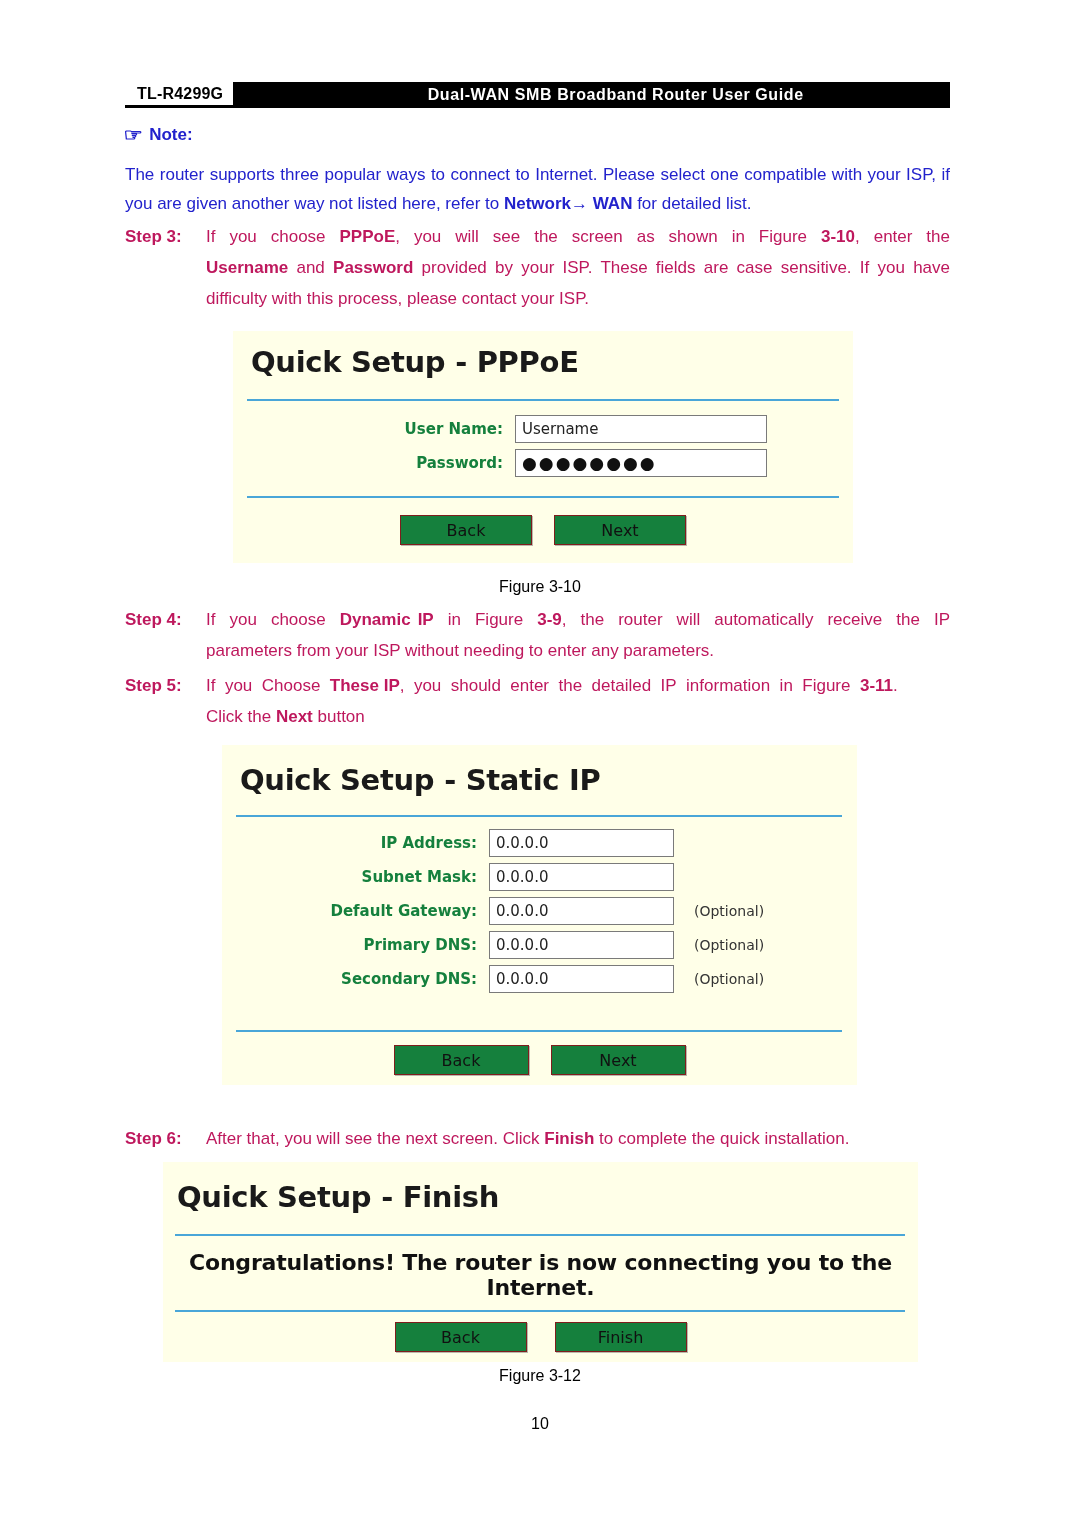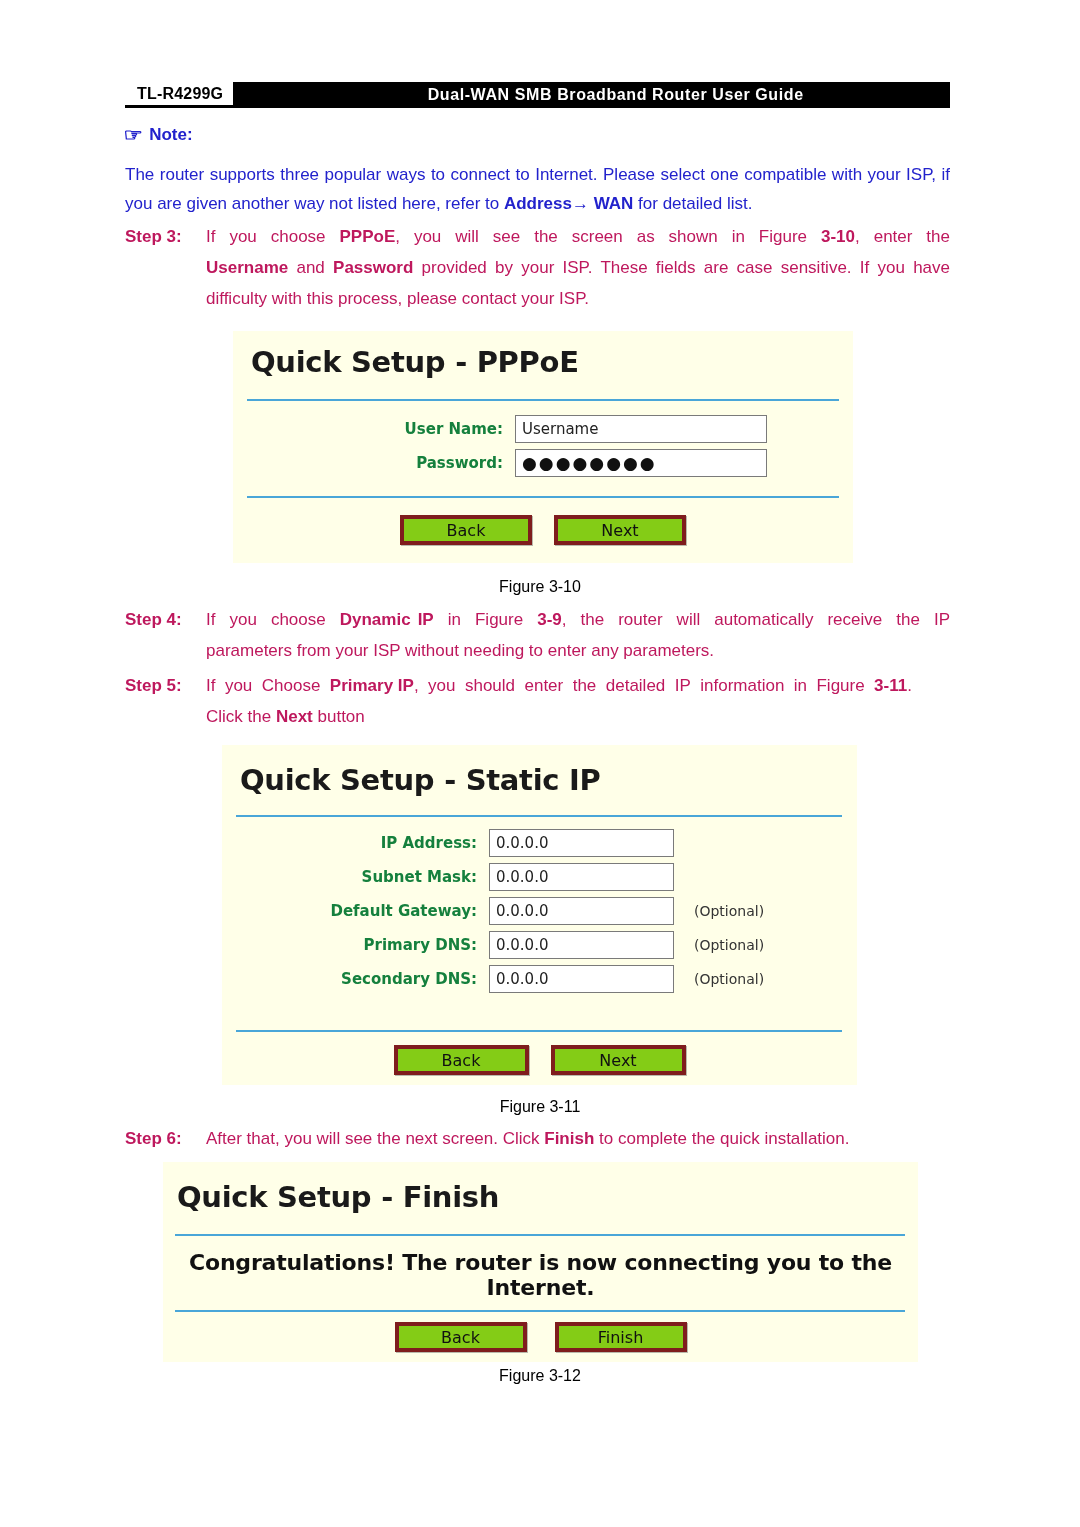--- a/index.html
+++ b/index.html
@@ -165,22 +165,22 @@
     font-size: 14px;
     color: #333;
     padding-left: 20px;
   }
   .dots {
     letter-spacing: 2px;
     font-size: 17px;
     color: #111;
   }
   .btn {
-    background: #84cc16;
-    border: 4px solid #7f1d1d;
+    background: #15803d;
+    border: 1px solid #7f1d1d;
     box-sizing: border-box;
     font-family: "DejaVu Sans", sans-serif;
     font-size: 16px;
     color: #111;
     display: flex;
     align-items: center;
     justify-content: center;
     box-shadow: 1px 1px 0 #b9b9ac;
   }
   .btn-row {
@@ -252,21 +252,21 @@
   <div class="header">
     <div class="header-left">TL-R4299G</div>
     <div class="header-right">Dual-WAN SMB Broadband Router User Guide</div>
   </div>
 
   <div class="note-title">
     <span class="note-hand">☞</span>
     <span>Note:</span>
   </div>
   <div class="note-body">
-    <span>The router supports three popular ways to connect to Internet. Please select one compatible with your ISP, if you are given another way not listed here, refer to </span><b>Address→ WAN</b><span> for detailed list.</span>
+    <span>The router supports three popular ways to connect to Internet. Please select one compatible with your ISP, if you are given another way not listed here, refer to </span><b>Network→ WAN</b><span> for detailed list.</span>
   </div>
 
   <div class="step step3">
     <div class="step-row">
       <span class="lbl">Step 3:</span>
       <span class="txt">If&nbsp; you&nbsp; choose&nbsp; <b>PPPoE</b>,&nbsp; you&nbsp; will&nbsp; see&nbsp; the&nbsp; screen&nbsp; as&nbsp; shown&nbsp; in&nbsp; Figure&nbsp; <b>3-10</b>,&nbsp; enter&nbsp; the <b>Username</b> and <b>Password</b> provided by your ISP. These fields are case sensitive. If you have difficulty with this process, please contact your ISP.</span>
     </div>
   </div>
 
   <div class="panel" id="fig310">
@@ -293,21 +293,21 @@
   <div class="step step4">
     <div class="step-row">
       <span class="lbl">Step 4:</span>
       <span class="txt">If&nbsp; you&nbsp; choose&nbsp; <b>Dynamic IP</b>&nbsp; in&nbsp; Figure&nbsp; <b>3-9</b>,&nbsp; the&nbsp; router&nbsp; will&nbsp; automatically&nbsp; receive&nbsp; the&nbsp; IP parameters from your ISP without needing to enter any parameters.</span>
     </div>
   </div>
 
   <div class="step step5">
     <div class="step-row">
       <span class="lbl">Step 5:</span>
-      <span class="txt">If&nbsp; you&nbsp; Choose&nbsp; <b>Primary IP</b>,&nbsp; you&nbsp; should&nbsp; enter&nbsp; the&nbsp; detailed&nbsp; IP&nbsp; information&nbsp; in&nbsp; Figure&nbsp; <b>3-11</b>.<br>Click the <b>Next</b> button</span>
+      <span class="txt">If&nbsp; you&nbsp; Choose&nbsp; <b>These IP</b>,&nbsp; you&nbsp; should&nbsp; enter&nbsp; the&nbsp; detailed&nbsp; IP&nbsp; information&nbsp; in&nbsp; Figure&nbsp; <b>3-11</b>.<br>Click the <b>Next</b> button</span>
     </div>
   </div>
 
   <div class="panel" id="fig311">
     <div class="panel-title">Quick Setup - Static IP</div>
     <hr class="hr-blue rule">
     <div class="form">
       <div class="field-row">
         <div class="field-label">IP Address:</div>
         <div class="txtbox">0.0.0.0</div>
@@ -333,34 +333,34 @@
         <div class="txtbox">0.0.0.0</div>
         <div class="optional">(Optional)</div>
       </div>
     </div>
     <hr class="hr-blue rule2">
     <div class="btn-row">
       <div class="btn">Back</div>
       <div class="btn">Next</div>
     </div>
   </div>
-  <div class="fig-cap" style="top:1098px;">Figure 3-11</div>
 
   <div class="step step6">
     <div class="step-row">
       <span class="lbl">Step 6:</span>
       <span class="txt">After that, you will see the next screen. Click <b>Finish</b> to complete the quick installation.</span>
     </div>
   </div>
 
   <div class="panel" id="fig312">
     <div class="panel-title">Quick Setup - Finish</div>
     <hr class="hr-blue rule">
     <div class="congrats">Congratulations! The router is now connecting you to the Internet.</div>
     <hr class="hr-blue rule2">
     <div class="btn-row">
       <div class="btn">Back</div>
       <div class="btn">Finish</div>
     </div>
   </div>
   <div class="fig-cap" style="top:1367px;">Figure 3-12</div>
 
+  <div class="page-number">10</div>
 </div>
 
 </body></html>

